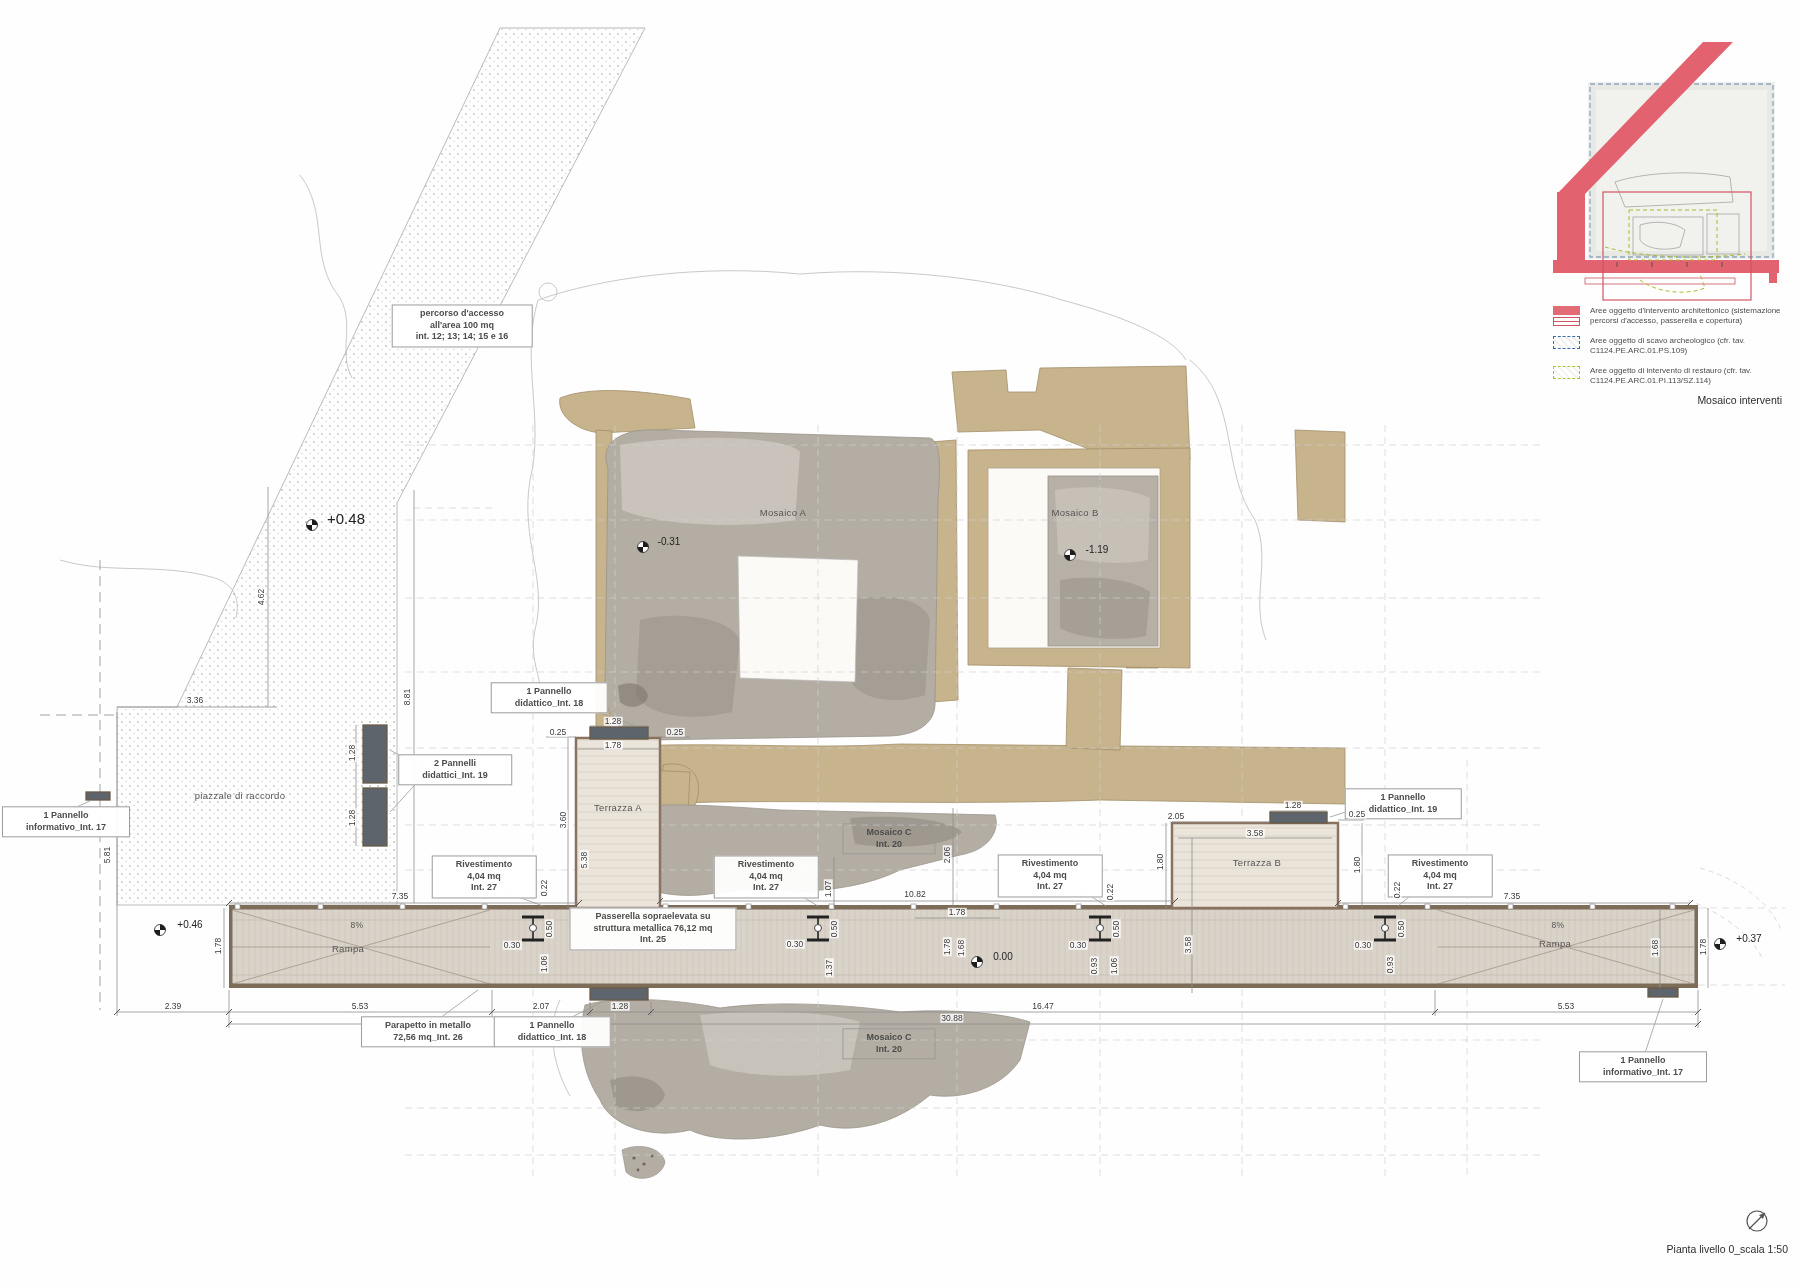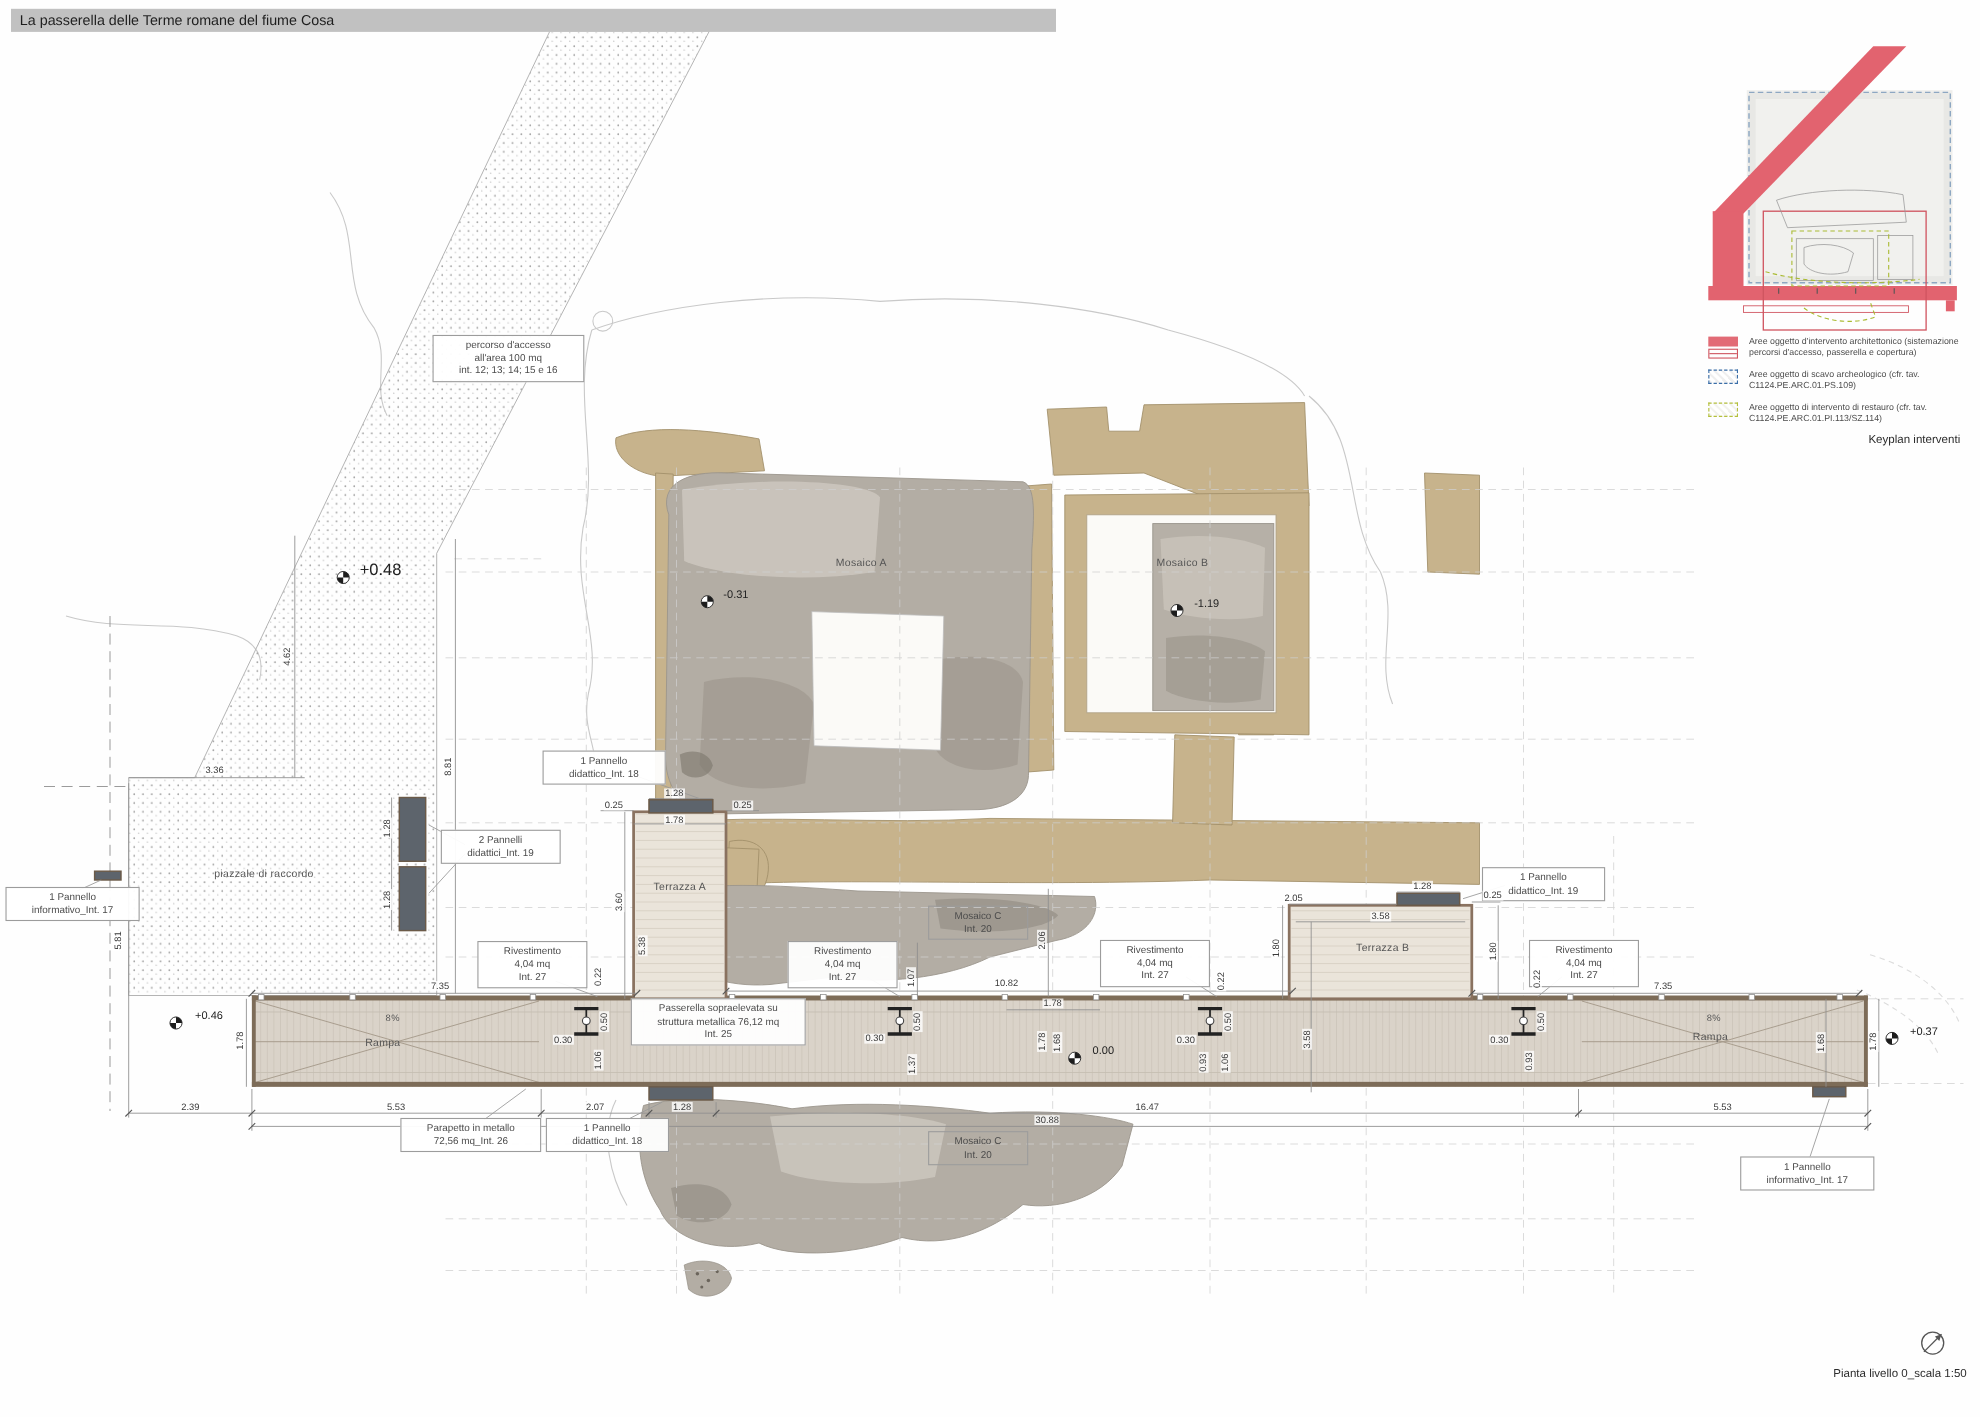--- a/index.html
+++ b/index.html
@@ -7,21 +7,21 @@
          font-family:"Liberation Sans",sans-serif;color:#3d3d3d;}
   #bg{position:absolute;left:0;top:0;}
   #titlebar{position:absolute;left:10px;top:8px;width:950px;height:21px;background:#c1c1c1;
             display:flex;align-items:center;padding-left:8px;box-sizing:border-box;
             font-size:13px;color:#1e1e1e;}
   .dim{position:absolute;transform:translate(-50%,-50%);font-size:8.5px;color:#3a3a3a;
        background:rgba(255,255,255,.8);padding:0 1px;line-height:1;white-space:nowrap;}
   .dv{transform:translate(-50%,-50%) rotate(-90deg);}
   .lbl{position:absolute;background:rgba(255,255,255,.95);border:1px solid #9c9c9c;
        font-size:9px;line-height:1.3;color:#4c4c4c;text-align:center;padding:3px 23px;
-       white-space:pre-line;transform:translate(-50%,-50%);}
+       white-space:pre-line;transform:translate(-50%,-50%);font-weight:bold;}
   .area{position:absolute;transform:translate(-50%,-50%);font-size:9.5px;color:#555;
         letter-spacing:.3px;white-space:nowrap;}
   .lvl{position:absolute;transform:translate(-50%,-50%);font-size:10px;color:#222;white-space:nowrap;}
   .lvl-big{font-size:15px;}
   #legend{position:absolute;left:1553px;top:306px;width:232px;font-size:8px;color:#4c4c4c;}
   .leg-row{display:flex;margin-bottom:9px;}
   .leg-sw{width:27px;margin-right:10px;flex:none;}
   .leg-txt{line-height:1.3;}
   .sw-fill{width:27px;height:9px;background:#e26b76;}
   .sw-out{width:25px;height:7px;border:1px solid #cf5560;margin-top:2px;position:relative;}
@@ -337,23 +337,20 @@
     <path d="M95,238 C110,250 140,254 160,246 L155,232" fill="none" stroke="#aabb33" stroke-width="1" stroke-dasharray="4 3"></path>
     <g stroke="#555" stroke-width="1">
           <path d="M72,220 v5"></path>
           <path d="M107,220 v5"></path>
           <path d="M142,220 v5"></path>
           <path d="M177,220 v5"></path>
         </g>
   </g>
 </svg>
 
-<div id="titlebar">
-  <span>La passerella delle Terme romane del fiume Cosa</span>
-</div>
 
 <div class="lbl" style="left:462px;top:326px;">percorso d'accesso
 all'area 100 mq
 int. 12; 13; 14; 15 e 16</div>
 <div class="lbl" style="left:66px;top:822px;">1 Pannello
 informativo_Int. 17</div>
 <div class="lbl" style="left:455px;top:770px;">2 Pannelli
 didattici_Int. 19</div>
 <div class="lbl" style="left:549px;top:698px;">1 Pannello
 didattico_Int. 18</div>
@@ -471,17 +468,17 @@
         </div>
     <div class="leg-txt">Aree oggetto di scavo archeologico (cfr. tav. C1124.PE.ARC.01.PS.109)</div>
   </div>
   <div class="leg-row">
     <div class="leg-sw">
           <div class="sw-dash-g"></div>
         </div>
     <div class="leg-txt">Aree oggetto di intervento di restauro (cfr. tav. C1124.PE.ARC.01.PI.113/SZ.114)</div>
   </div>
 </div>
-<div id="keycap">Keyplan interventi</div>
+<div id="keycap">Mosaico interventi</div>
 
 <div id="footer">Pianta livello 0_scala 1:50</div>
 
 </div>
 
 </body></html>

